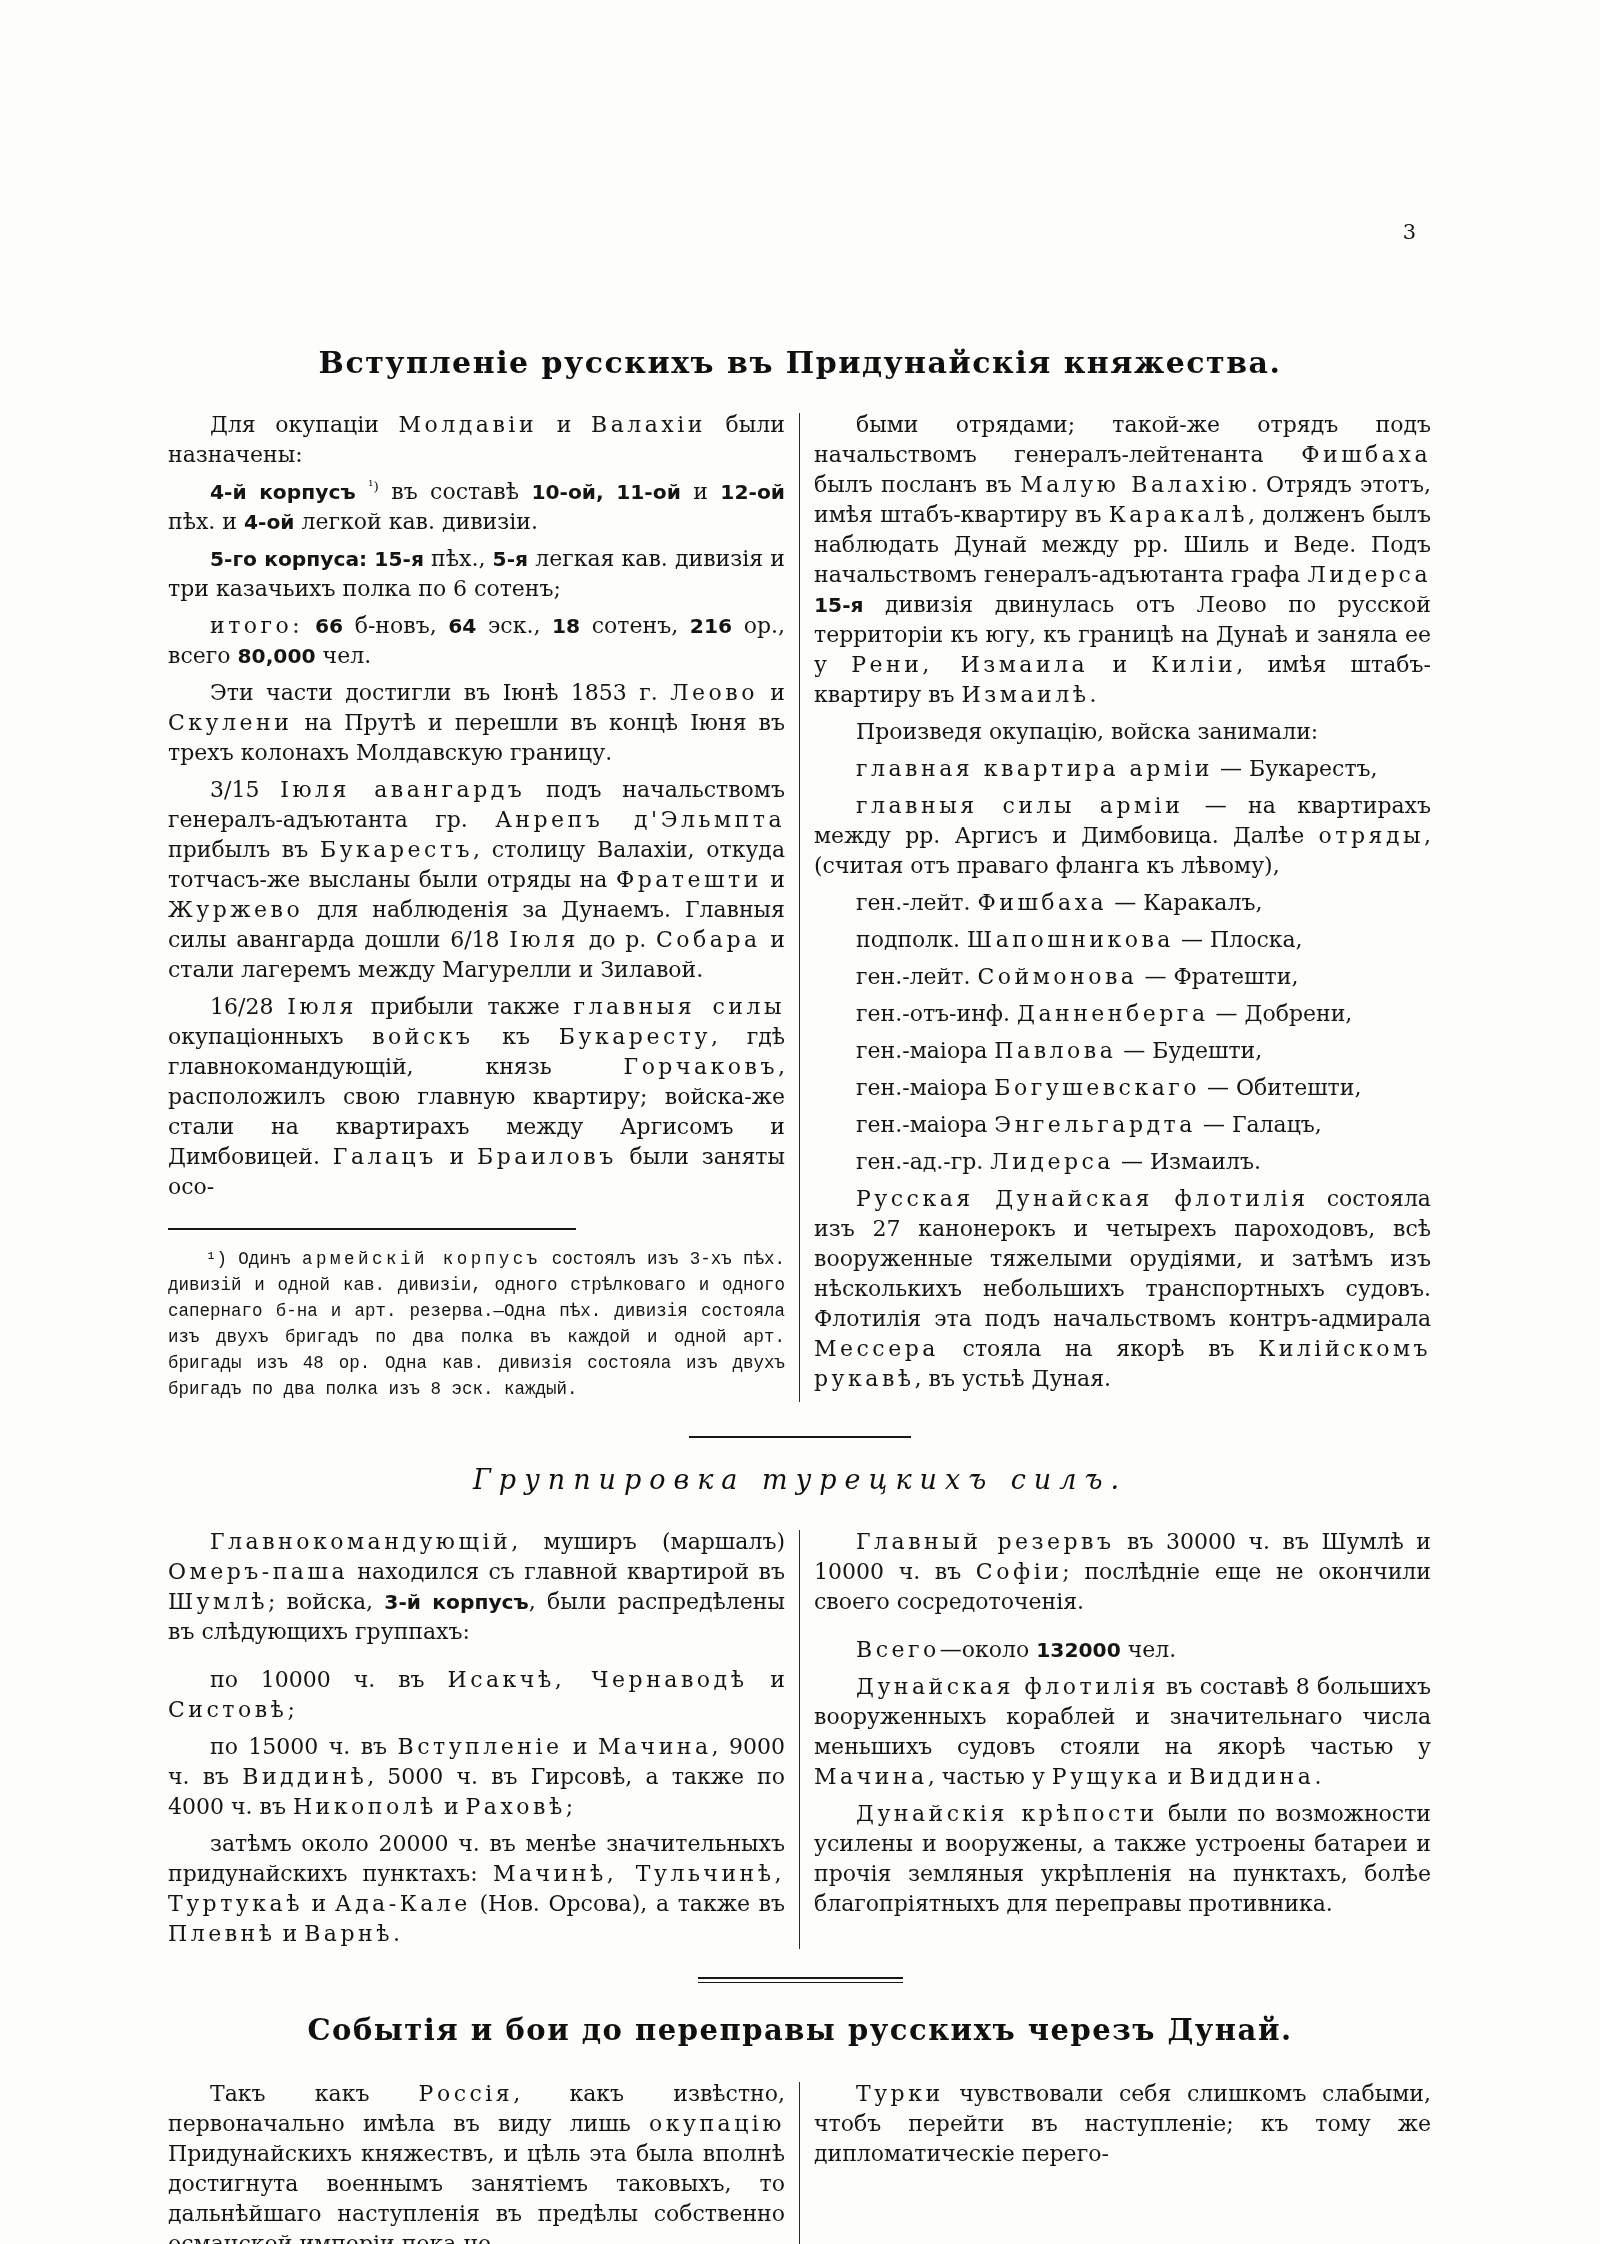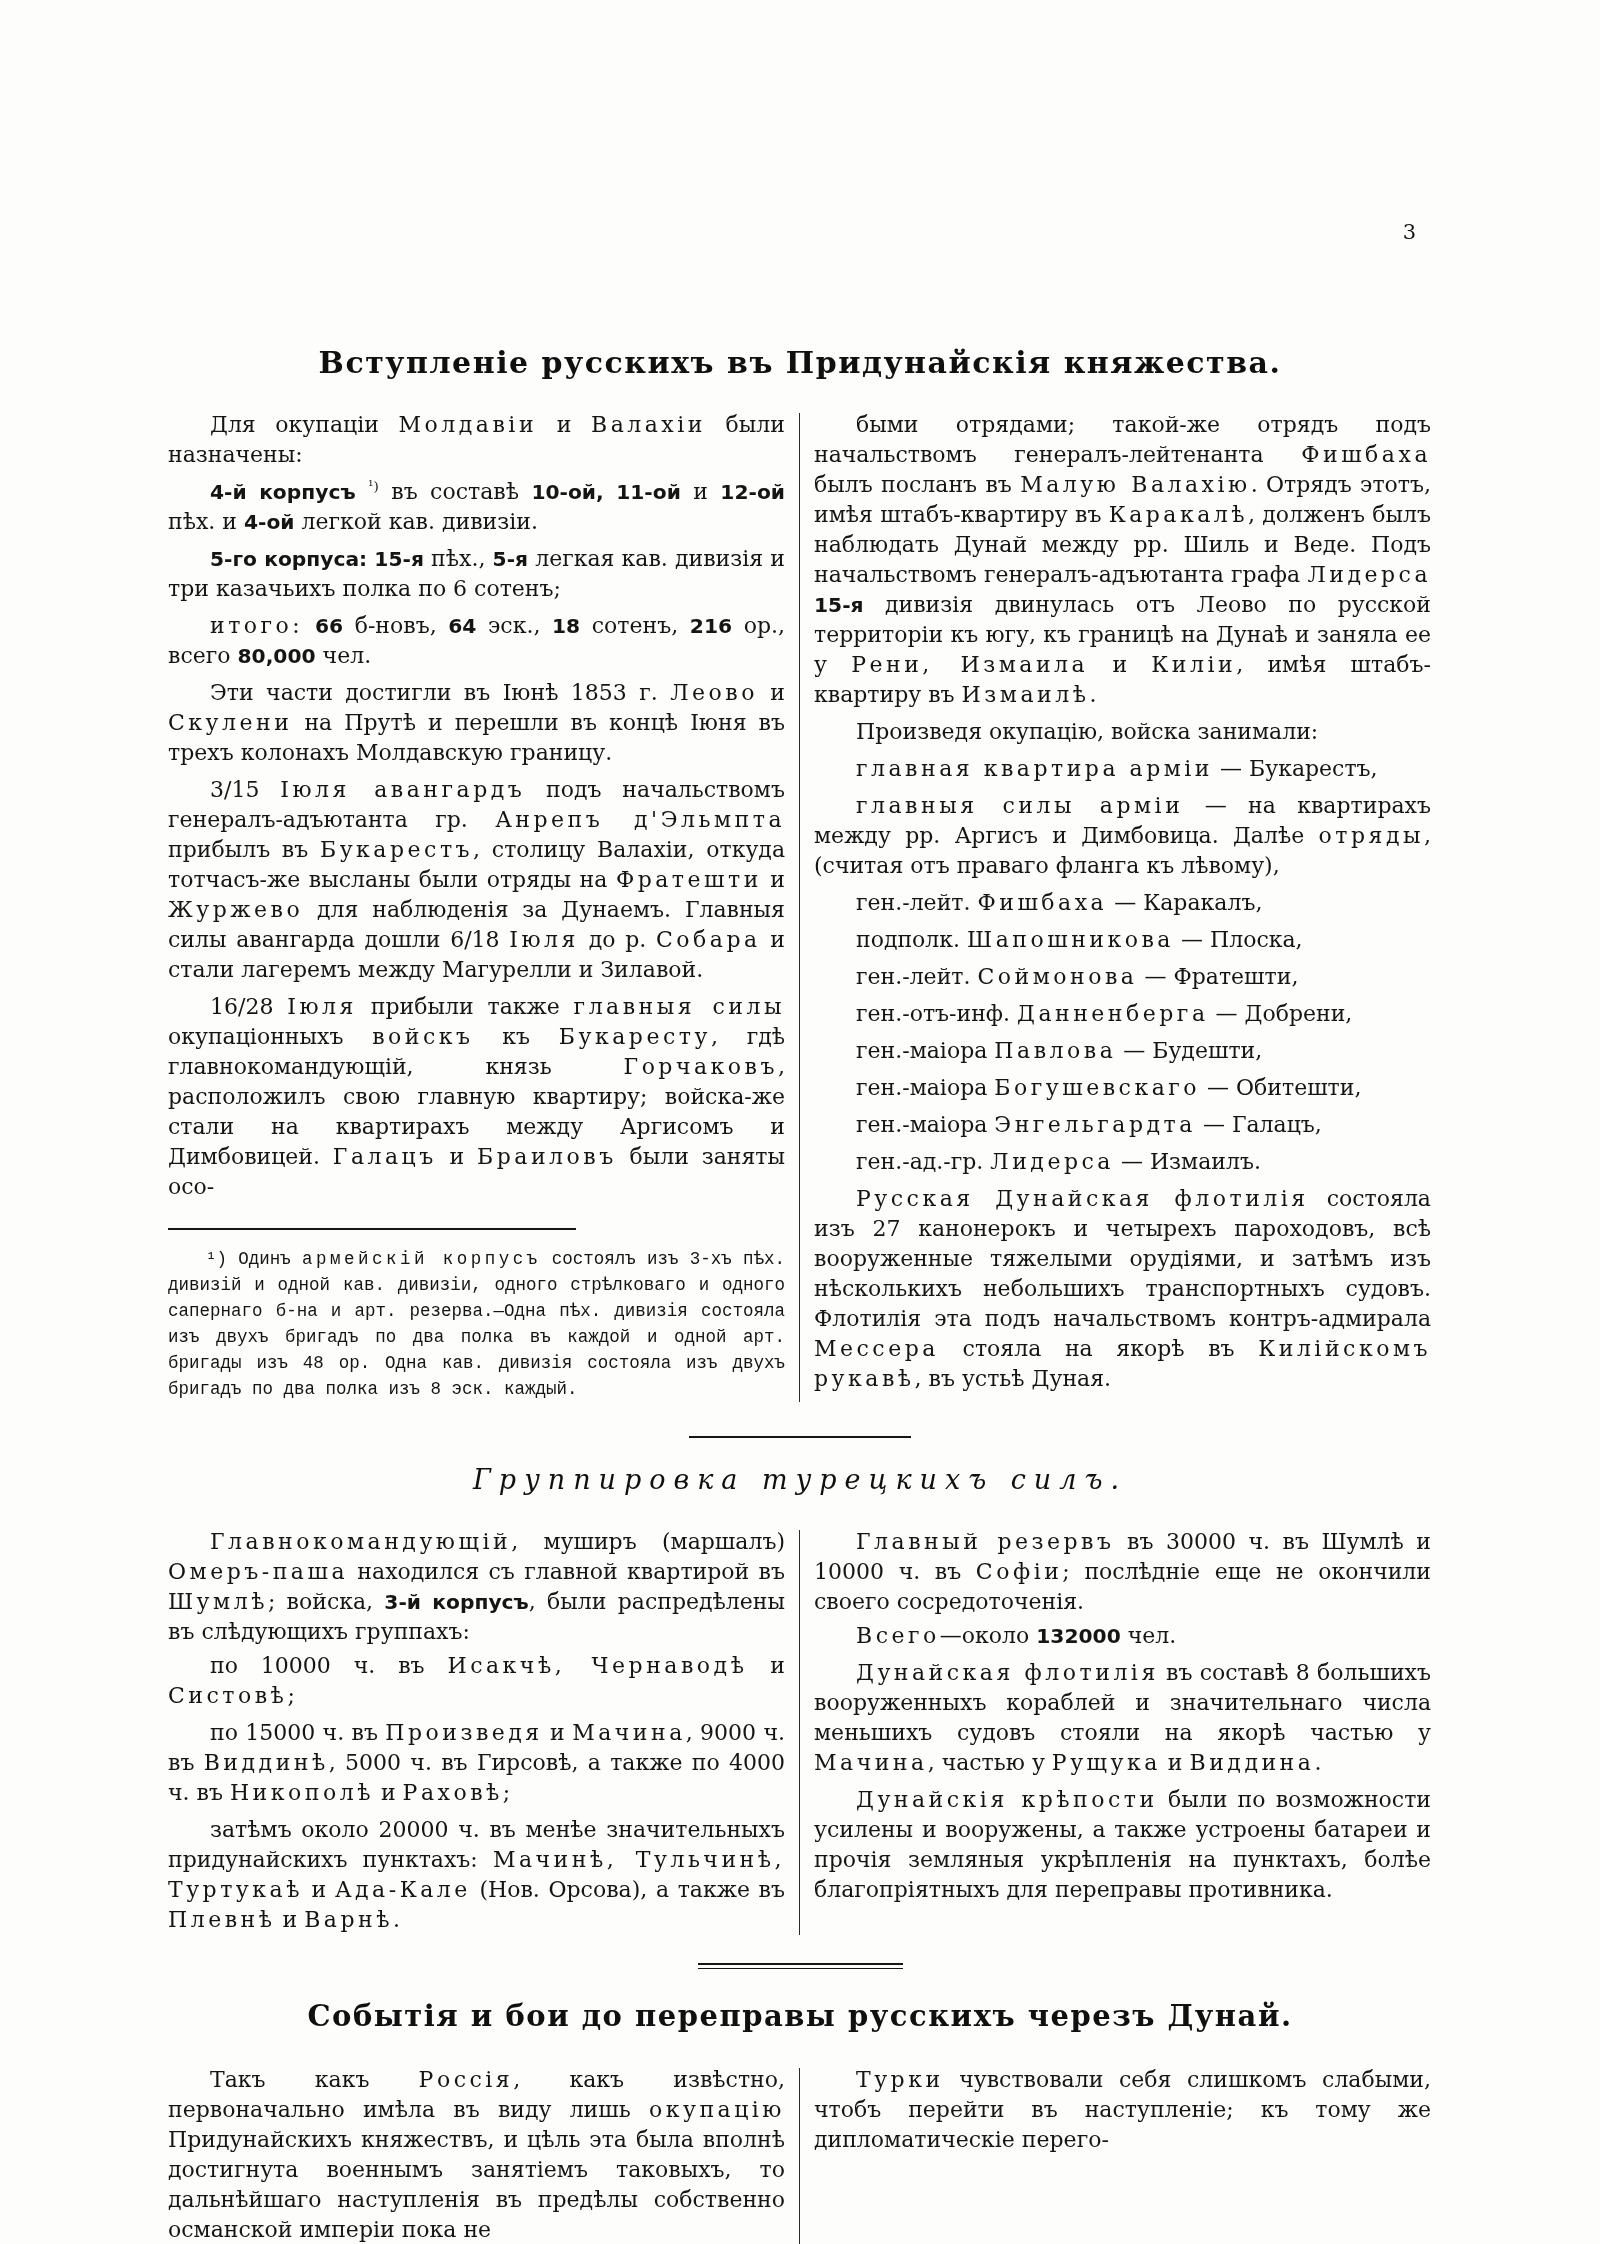--- a/index.html
+++ b/index.html
@@ -62,21 +62,21 @@
   .footnote p{text-indent:38px;margin:0;font-family:Liberation Mono, monospace;}
   .hrule{
     width:222px;border:0;border-top:2px solid #161616;
     margin:34px auto 0 auto;
   }
   .hrule-double{
     width:205px;height:3px;
     border:0;border-top:2px solid #161616;border-bottom:1px solid #161616;
     margin:28px auto 0 auto;
   }
-  .s2-cols .col p.gap{margin-top:4px;}
+  .s2-cols .col p.gap{margin-top:18px;}
 </style>
 </head>
 <body>
 
 <div class="page">
 
   <div class="pageno">3</div>
 
   <h1 class="h-display h1-top">Вступленіе русскихъ въ Придунайскія княжества.</h1>
 
@@ -118,21 +118,21 @@
 
   <hr class="hrule">
 
   <h2 class="h-caps">Группировка турецкихъ силъ.</h2>
 
   <div class="cols s2-cols">
     <div class="col">
       <div class="paras">
           <p><span class="sp">Главнокомандующій</span><span>, муширъ (маршалъ) </span><span class="sp">Омеръ-паша</span><span> находился съ главной квартирой въ </span><span class="sp">Шумлѣ</span><span>; войска, </span><span class="b">3-й корпусъ</span><span>, были распредѣлены въ слѣдующихъ группахъ:</span></p>
           <p class="gap"><span>по 10000 ч. въ </span><span class="sp">Исакчѣ, Чернаводѣ</span><span> и </span><span class="sp">Систовѣ</span><span>;</span></p>
-          <p><span>по 15000 ч. въ </span><span class="sp">Произведя</span><span> и </span><span class="sp">Мачина</span><span>, 9000 ч. въ </span><span class="sp">Виддинѣ</span><span>, 5000 ч. въ Гирсовѣ, а также по 4000 ч. въ </span><span class="sp">Никополѣ</span><span> и </span><span class="sp">Раховѣ</span><span>;</span></p>
+          <p><span>по 15000 ч. въ </span><span class="sp">Вступленіе</span><span> и </span><span class="sp">Мачина</span><span>, 9000 ч. въ </span><span class="sp">Виддинѣ</span><span>, 5000 ч. въ Гирсовѣ, а также по 4000 ч. въ </span><span class="sp">Никополѣ</span><span> и </span><span class="sp">Раховѣ</span><span>;</span></p>
           <p><span>затѣмъ около 20000 ч. въ менѣе значительныхъ придунайскихъ пунктахъ: </span><span class="sp">Мачинѣ, Тульчинѣ, Туртукаѣ</span><span> и </span><span class="sp">Ада-Кале</span><span> (Нов. Орсова), а также въ </span><span class="sp">Плевнѣ</span><span> и </span><span class="sp">Варнѣ</span><span>.</span></p>
         </div>
     </div>
     <div class="vrule"></div>
     <div class="col">
       <div class="paras">
           <p><span class="sp">Главный резервъ</span><span> въ 30000 ч. въ Шумлѣ и 10000 ч. въ </span><span class="sp">Софіи</span><span>; послѣдніе еще не окончили своего сосредоточенія.</span></p>
           <p class="gap"><span class="sp">Всего</span><span>—около </span><span class="b">132000</span><span> чел.</span></p>
           <p><span class="sp">Дунайская флотилія</span><span> въ составѣ 8 большихъ вооруженныхъ кораблей и значительнаго числа меньшихъ судовъ стояли на якорѣ частью у </span><span class="sp">Мачина</span><span>, частью у </span><span class="sp">Рущука</span><span> и </span><span class="sp">Виддина</span><span>.</span></p>
           <p><span class="sp">Дунайскія крѣпости</span><span> были по возможности усилены и вооружены, а также устроены батареи и прочія земляныя укрѣпленія на пунктахъ, болѣе благопріятныхъ для переправы противника.</span></p>

